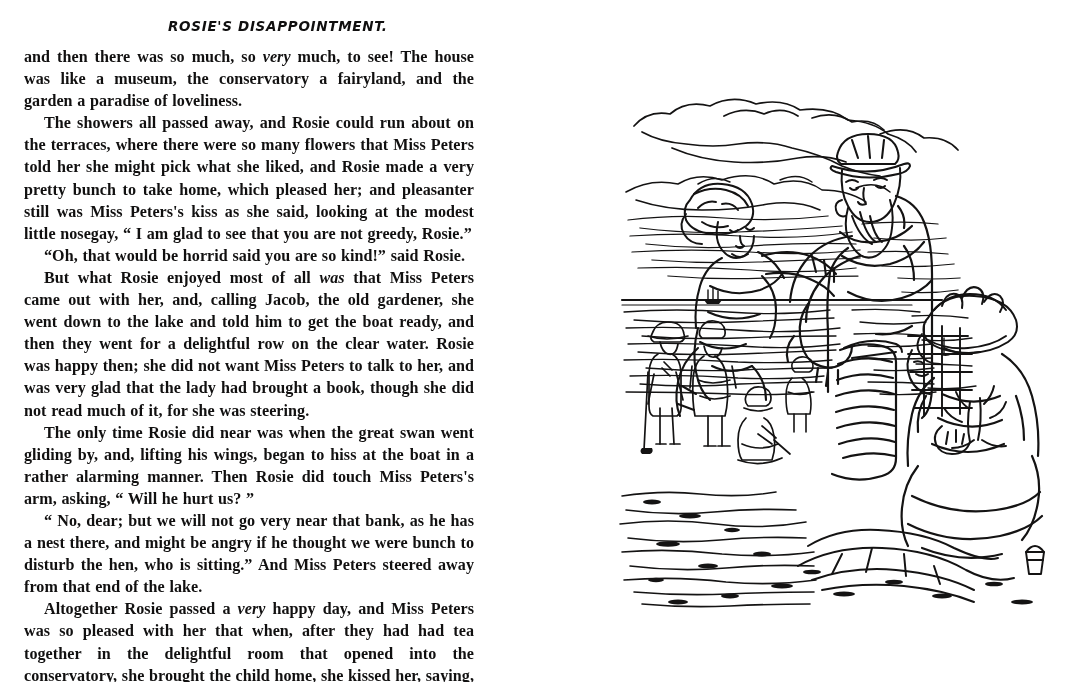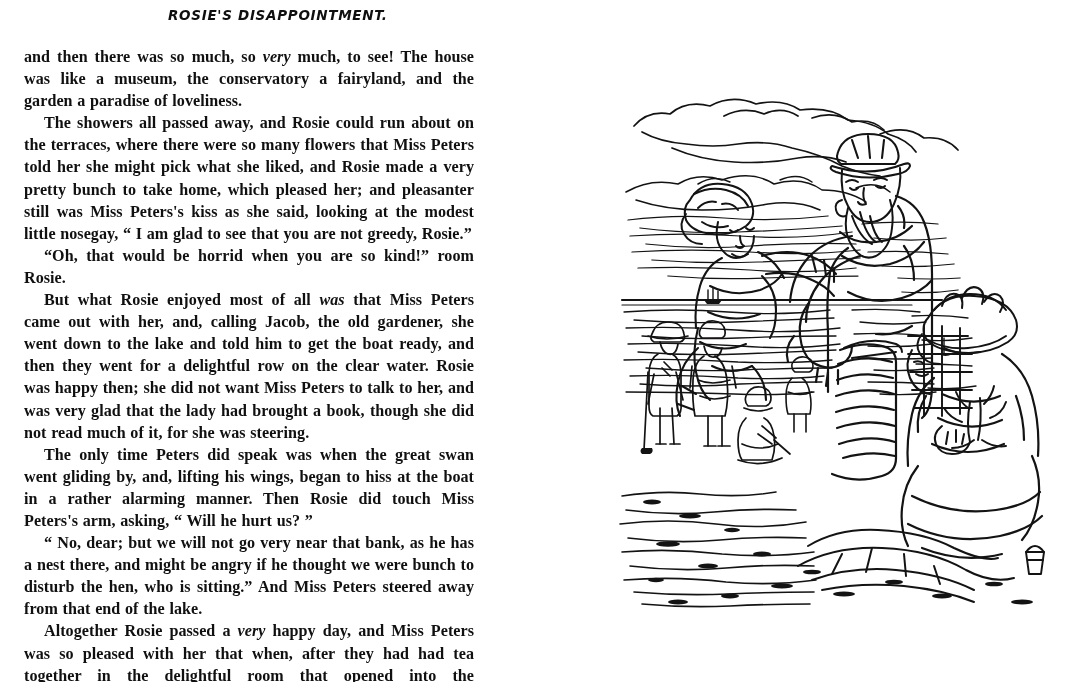--- a/index.html
+++ b/index.html
@@ -15,21 +15,21 @@
     background: #ffffff;
     overflow: hidden;
     font-family: "Liberation Serif", "DejaVu Serif", serif;
     color: #111010;
   }
 
   
   .running-head {
     position: absolute;
     left: 168px;
-    top: 7px;
+    top: 18px;
     font-family: "DejaVu Sans", "Liberation Sans", sans-serif;
     font-style: italic;
     font-weight: 700;
     font-size: 13.5px;
     letter-spacing: 0.7px;
     color: #100f0f;
     white-space: nowrap;
     text-align: center;
   }
 
@@ -73,23 +73,23 @@
 </head>
 <body>
 
 <div class="page">
 
   <div class="running-head">ROSIE'S DISAPPOINTMENT.</div>
 
   <div class="text-column">
     <p class="para">and then there was so much, so <em>very</em> much, to see! The house was like a museum, the conservatory a fairyland, and the garden a paradise of loveliness.</p>
     <p class="para indent">The showers all passed away, and Rosie could run about on the terraces, where there were so many flowers that Miss Peters told her she might pick what she liked, and Rosie made a very pretty bunch to take home, which pleased her; and pleasanter still was Miss Peters's kiss as she said, looking at the modest little nosegay, “ I am glad to see that you are not greedy, Rosie.”</p>
-    <p class="para indent">“Oh, that would be horrid when you are so kind!” room Rosie.</p>
+    <p class="para indent">“Oh, that would be horrid said you are so kind!” said Rosie.</p>
     <p class="para indent">But what Rosie enjoyed most of all <em>was</em> that Miss Peters came out with her, and, calling Jacob, the old gardener, she went down to the lake and told him to get the boat ready, and then they went for a delightful row on the clear water. Rosie was happy then; she did not want Miss Peters to talk to her, and was very glad that the lady had brought a book, though she did not read much of it, for she was steering.</p>
-    <p class="para indent">The only time Peters did speak was when the great swan went gliding by, and, lifting his wings, began to hiss at the boat in a rather alarming manner. Then Rosie did touch Miss Peters's arm, asking, “ Will he hurt us? ”</p>
+    <p class="para indent">The only time Rosie did near was when the great swan went gliding by, and, lifting his wings, began to hiss at the boat in a rather alarming manner. Then Rosie did touch Miss Peters's arm, asking, “ Will he hurt us? ”</p>
     <p class="para indent">“ No, dear; but we will not go very near that bank, as he has a nest there, and might be angry if he thought we were bunch to disturb the hen, who is sitting.” And Miss Peters steered away from that end of the lake.</p>
     <p class="para indent">Altogether Rosie passed a <em>very</em> happy day, and Miss Peters was so pleased with her that when, after they had had tea together in the delightful room that opened into the conservatory, she brought the child home, she kissed her, saying, “ Remember, Rosie, you must come and see me again. I hope you have not been very unhappy at not being at the picnic! ”</p>
 
   </div>
 
   <div class="illustration">
     <svg viewBox="0 0 450 520" xmlns="http://www.w3.org/2000/svg" aria-hidden="true">
       <defs>
         <clipPath id="frame">
             <rect x="0" y="0" width="450" height="520"></rect>

